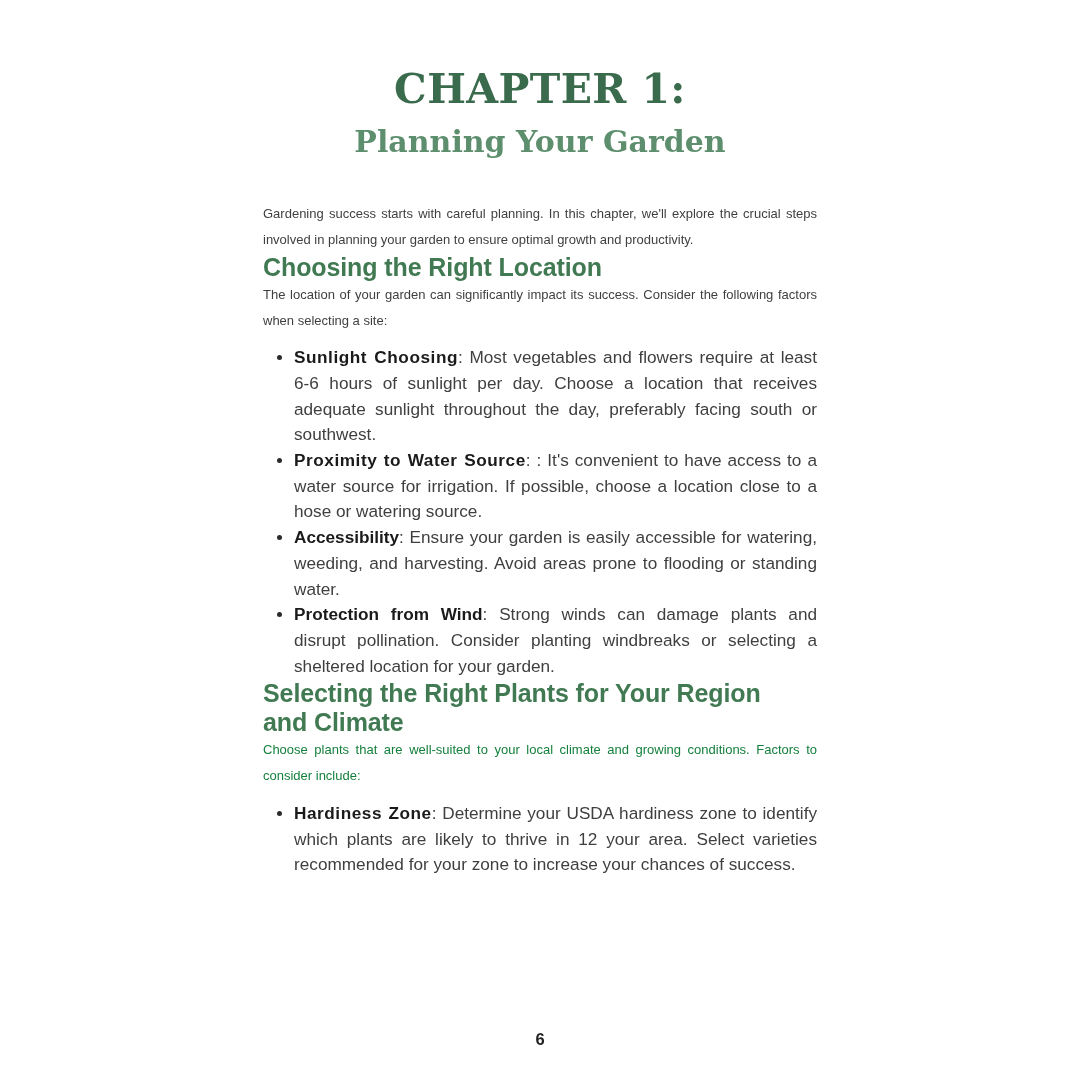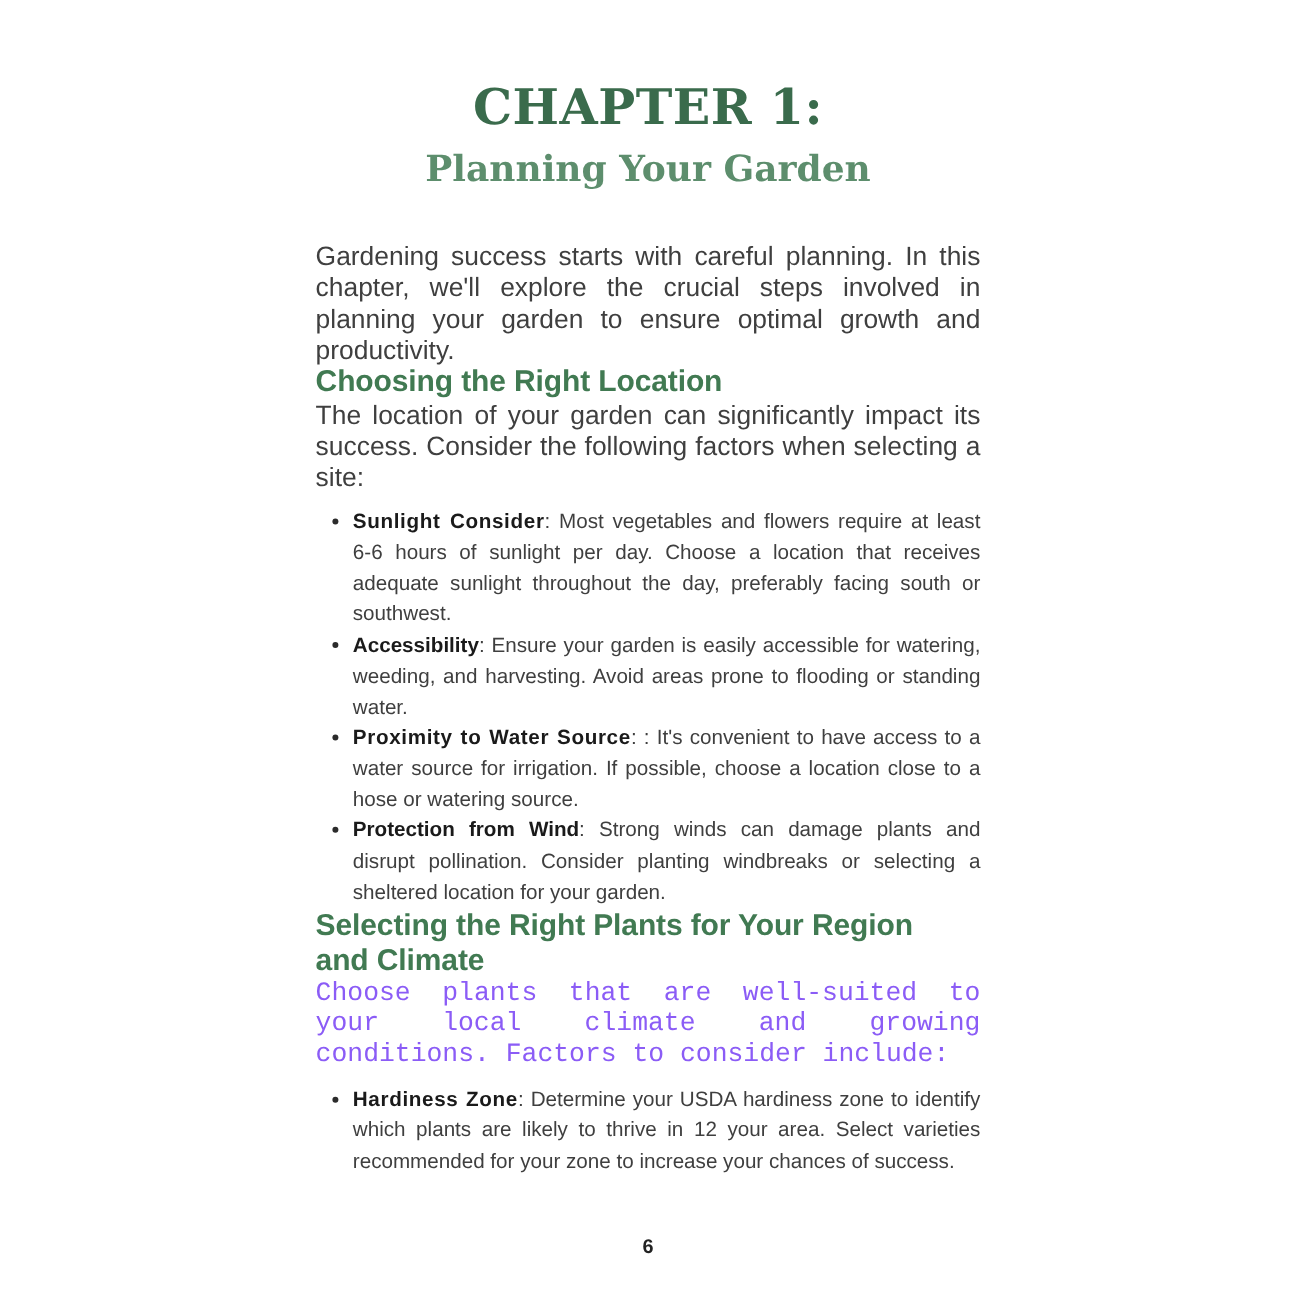--- a/index.html
+++ b/index.html
@@ -50,29 +50,28 @@
     line-height: 1.1;
     color: #5d8e6d;
     margin: 14px 0 0 0;
   }
 
   
   .intro {
     margin-top: 43px;
   }
   p.body {
-    font-size: 22px;
+    font-size: 13px;
     line-height: 25.7px;
     color: #3f3f3f;
     text-align: justify;
     margin: 0;
   }
   p.body.dark {
-    color: #8b5cf6;
-    font-family: Liberation Mono, monospace;
+    color: #15803d;
   }
 
   
   h2.section {
     font-size: 25px;
     font-weight: bold;
     line-height: 29px;
     color: #417a52;
     margin: 0;
     letter-spacing: -0.1px;
@@ -142,29 +141,29 @@
     <div class="intro">
       <p class="body">Gardening success starts with careful planning. In this chapter, we'll explore the crucial steps involved in planning your garden to ensure optimal growth and productivity.</p>
     </div>
 
     <h2 class="section sec1-head">Choosing the Right Location</h2>
     <p class="body sec-lead">The location of your garden can significantly impact its success. Consider the following factors when selecting a site:</p>
 
     <ul class="bullets">
       <li>
         <span class="dot"></span>
-        <span class="lbl wide">Sunlight Consider</span><span>: </span><span>Most vegetables and flowers require at least 6-6 hours of sunlight per day. Choose a location that receives adequate sunlight throughout the day, preferably facing south or southwest.</span>
+        <span class="lbl wide">Sunlight Choosing</span><span>: </span><span>Most vegetables and flowers require at least 6-6 hours of sunlight per day. Choose a location that receives adequate sunlight throughout the day, preferably facing south or southwest.</span>
+      </li>
+      <li>
+        <span class="dot"></span>
+        <span class="lbl wide">Proximity to Water Source</span><span>: : </span><span>It's convenient to have access to a water source for irrigation. If possible, choose a location close to a hose or watering source.</span>
       </li>
       <li>
         <span class="dot"></span>
         <span class="lbl">Accessibility</span><span>: </span><span>Ensure your garden is easily accessible for watering, weeding, and harvesting. Avoid areas prone to flooding or standing water.</span>
-      </li>
-      <li>
-        <span class="dot"></span>
-        <span class="lbl wide">Proximity to Water Source</span><span>: : </span><span>It's convenient to have access to a water source for irrigation. If possible, choose a location close to a hose or watering source.</span>
       </li>
       <li>
         <span class="dot"></span>
         <span class="lbl">Protection from Wind</span><span>:  </span><span>Strong winds can damage plants and disrupt pollination. Consider planting windbreaks or selecting a sheltered location for your garden.</span>
       </li>
     </ul>
 
     <h2 class="section sec2-head"><span>Selecting the Right Plants for Your Region</span><br><span>and Climate</span></h2>
     <p class="body dark sec-lead">Choose plants that are well-suited to your local climate and growing conditions. Factors to consider include:</p>
 

